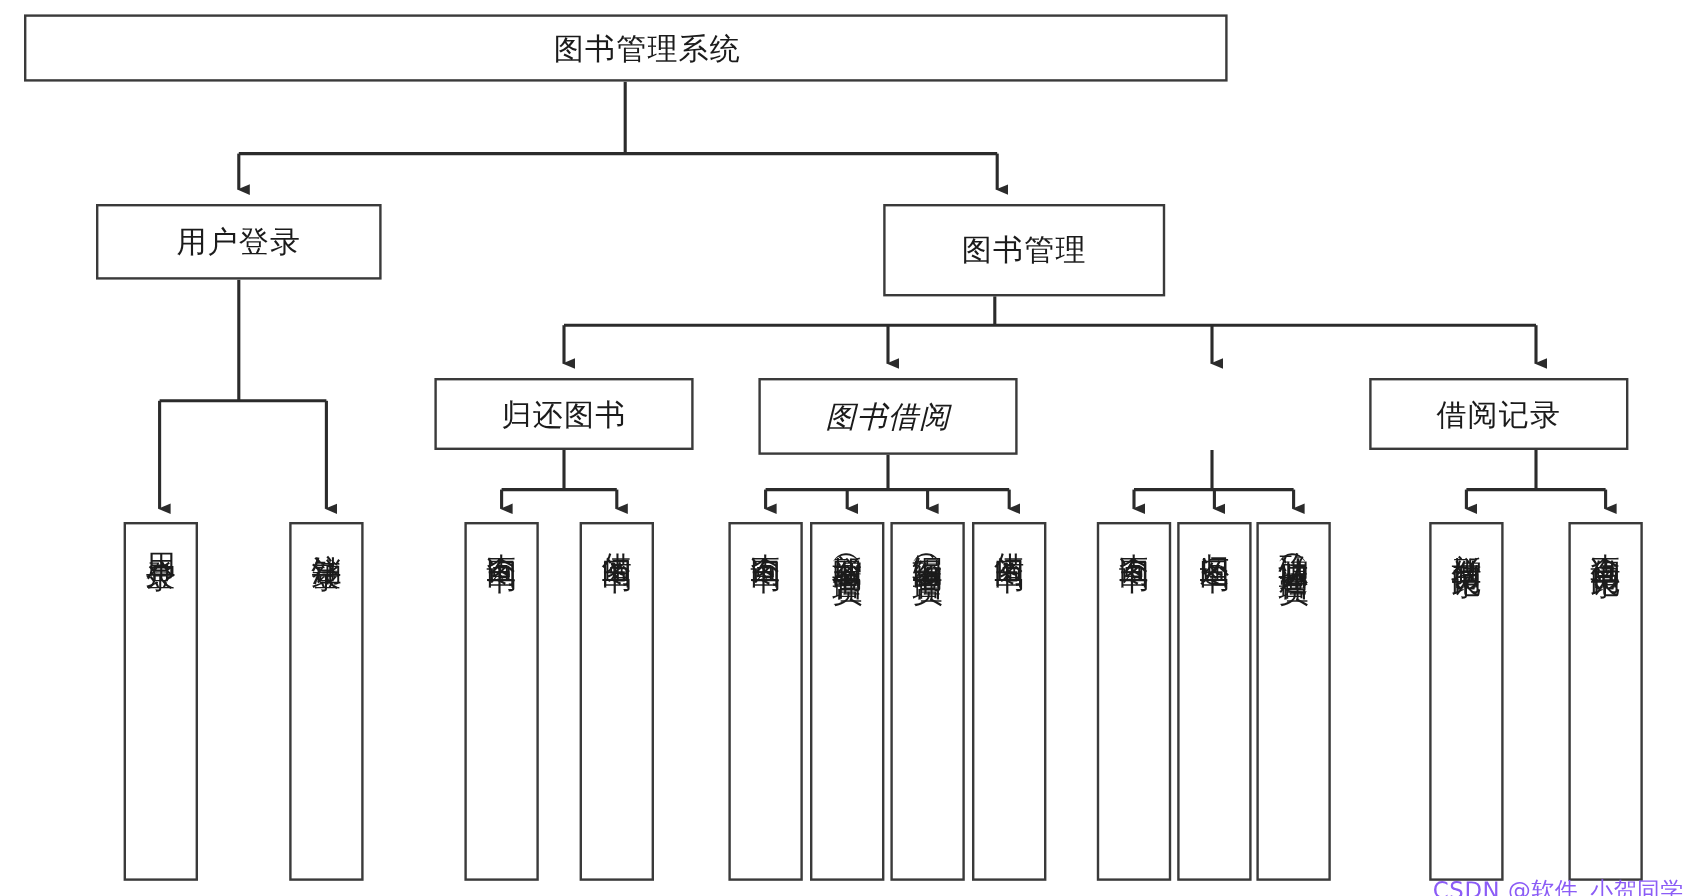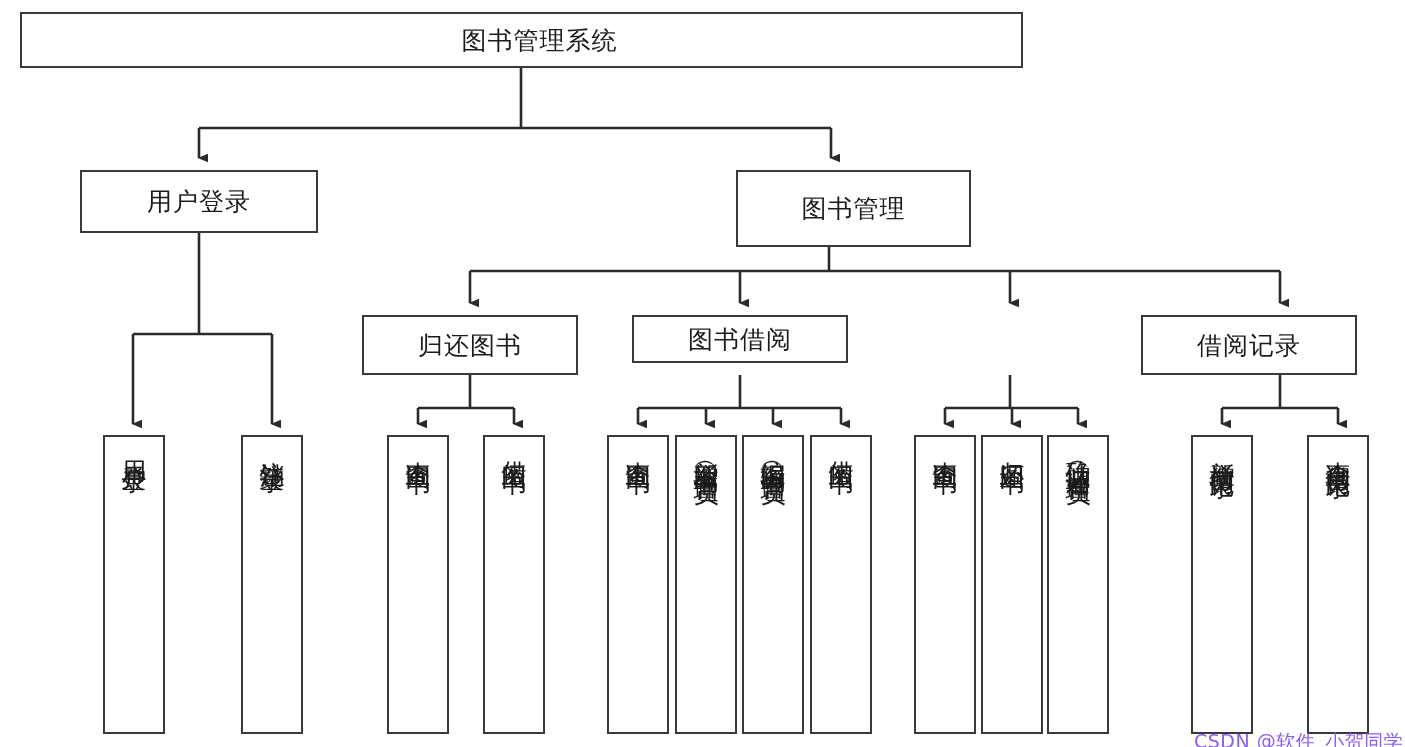--- a/index.html
+++ b/index.html
@@ -132,21 +132,21 @@
   <div class="node h-node" style="left:80px; top:170px; width:238px; height:63px;">
     <span class="lbl">用户登录</span>
   </div>
   <div class="node h-node" style="left:712px; top:170px; width:235px; height:77px;margin-left:24px;">
     <span class="lbl">图书管理</span>
   </div>
 
   <div class="node h-node" style="left:362px; top:315px; width:216px; height:60px;">
     <span class="lbl">归还图书</span>
   </div>
-  <div class="node h-node" style="left:632px; top:315px; width:216px; height:48px;">
+  <div class="node h-node" style="left:632px; top:315px; width:216px; height:64px;font-style:italic;">
     <span class="lbl">图书借阅</span>
   </div>
   <div class="node h-node" style="left:1141px; top:315px; width:216px; height:60px;">
     <span class="lbl">借阅记录</span>
   </div>
 
   <div class="node v-node" style="left:103px; top:435px; width:62px; height:299px;">
     <span class="lbl">用户登录</span>
   </div>
   <div class="node v-node" style="left:241px; top:435px; width:62px; height:299px;">

